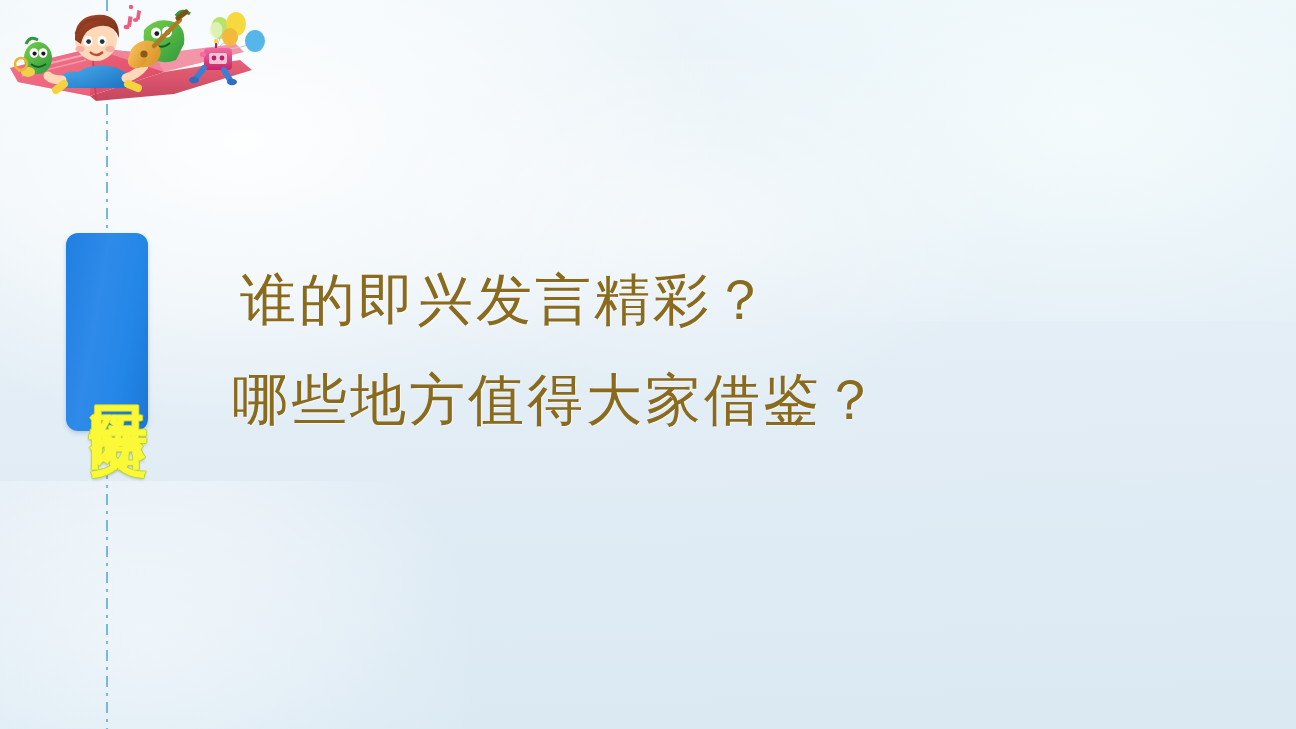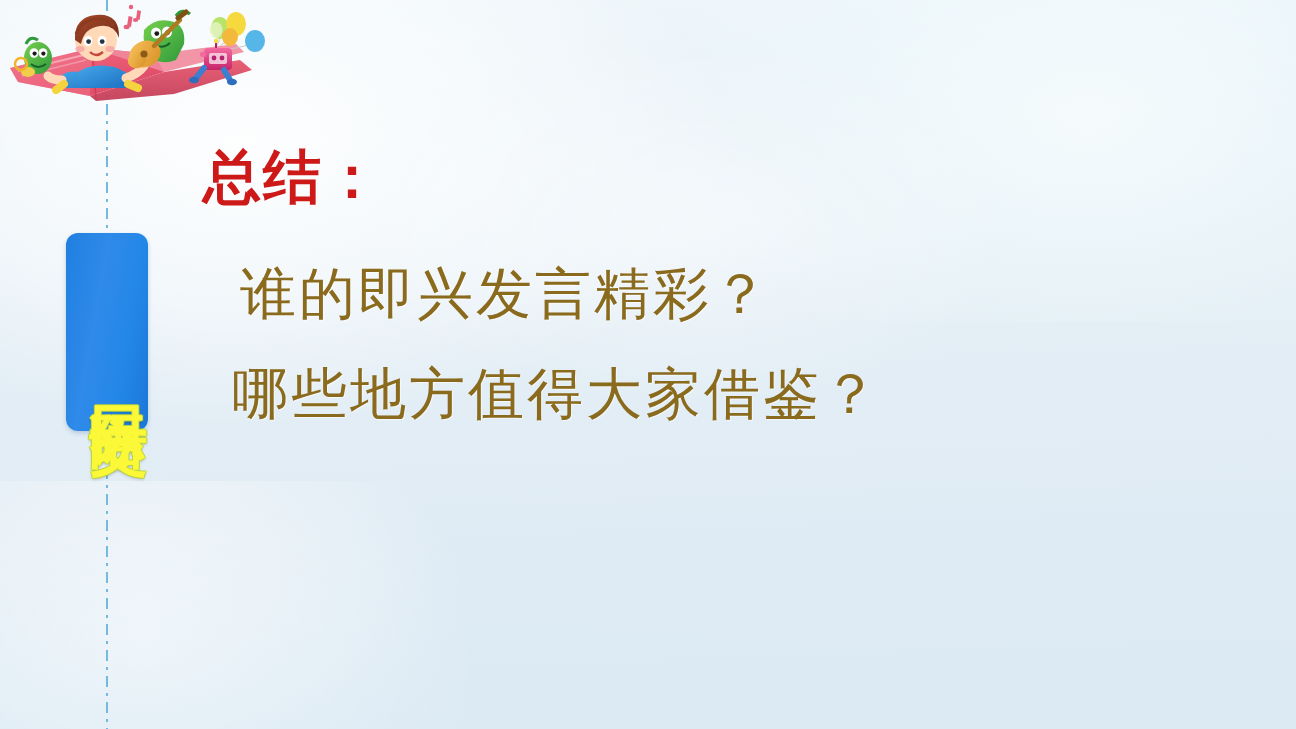--- a/index.html
+++ b/index.html
@@ -138,21 +138,21 @@
     line-height: 1;
     color: #cd1a18;
     letter-spacing: 2px;
     text-shadow: 1px 1px 0 rgba(255,255,255,0.45);
   }
 
   
   .body-lines {
     position: absolute;
     left: 232px;
-    top: 266px;
+    top: 272px;
     width: 1020px;
   }
   .qline {
     font-family: "DejaVu Serif", "Liberation Serif", serif;
     font-size: 56px;
     line-height: 1;
     color: #8a6a1c;
     letter-spacing: 3px;
     white-space: nowrap;
     text-shadow: 1px 1px 1px rgba(255,255,255,0.6);
@@ -293,20 +293,19 @@
         <ellipse cx="228" cy="82" rx="5" ry="3.2" fill="#2f6dbe"></ellipse>
         <path d="M212 48 L212 42" stroke="#b5216a" stroke-width="2"></path>
         <circle cx="212" cy="41" r="2.2" fill="#f5d93e"></circle>
       </g>
     </svg>
   </div>
 
   <div class="vlabel-box"></div>
   <div class="vlabel-text">口语交际</div>
 
-  <div class="headline">总结：</div>
 
   <div class="body-lines">
     <div class="qline l1">谁的即兴发言精彩？</div>
     <div class="qline l2">哪些地方值得大家借鉴？</div>
   </div>
 
 </div>
 
 </body></html>

